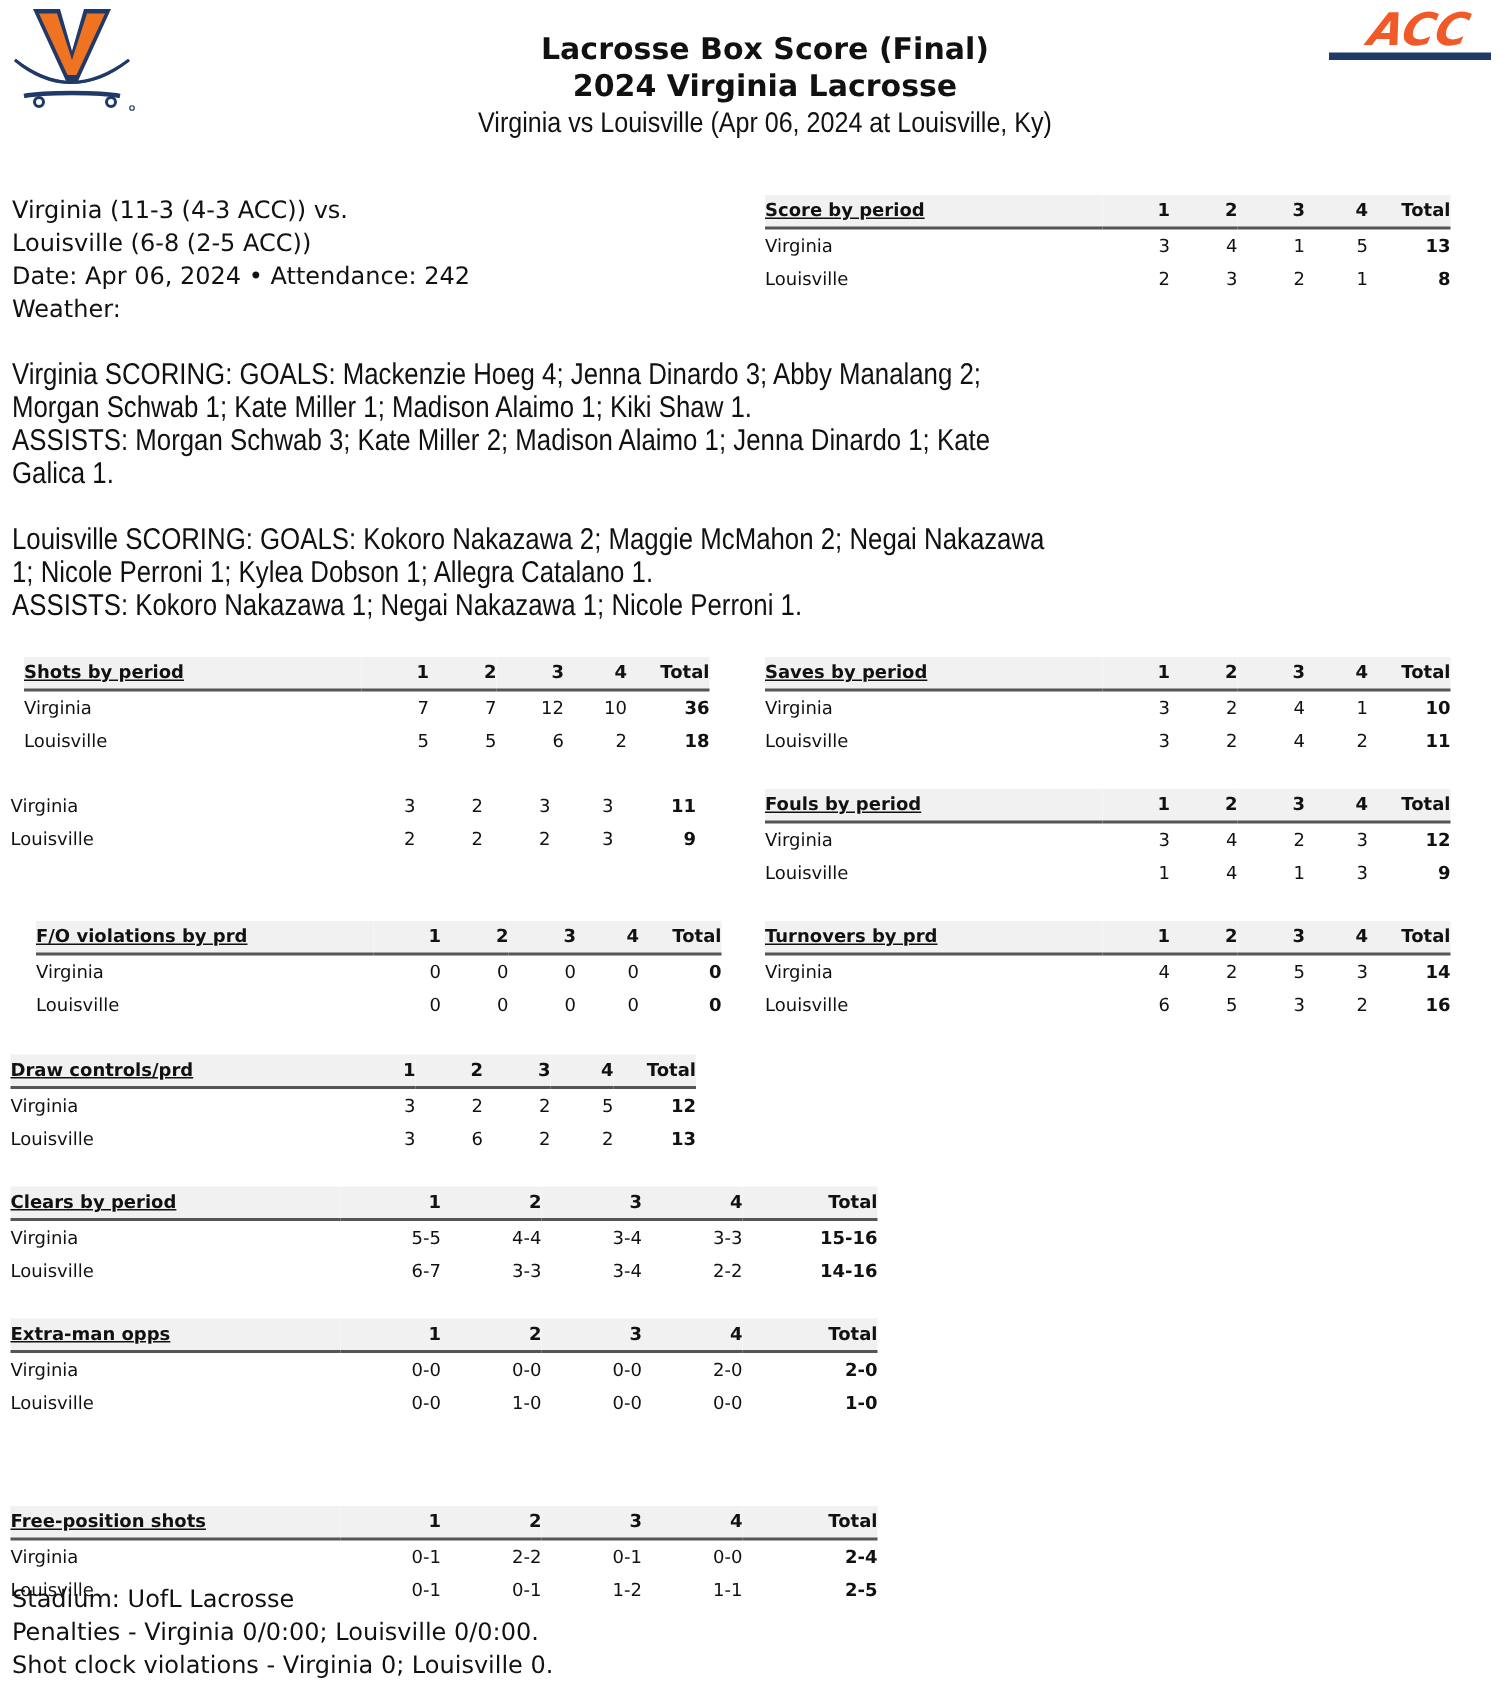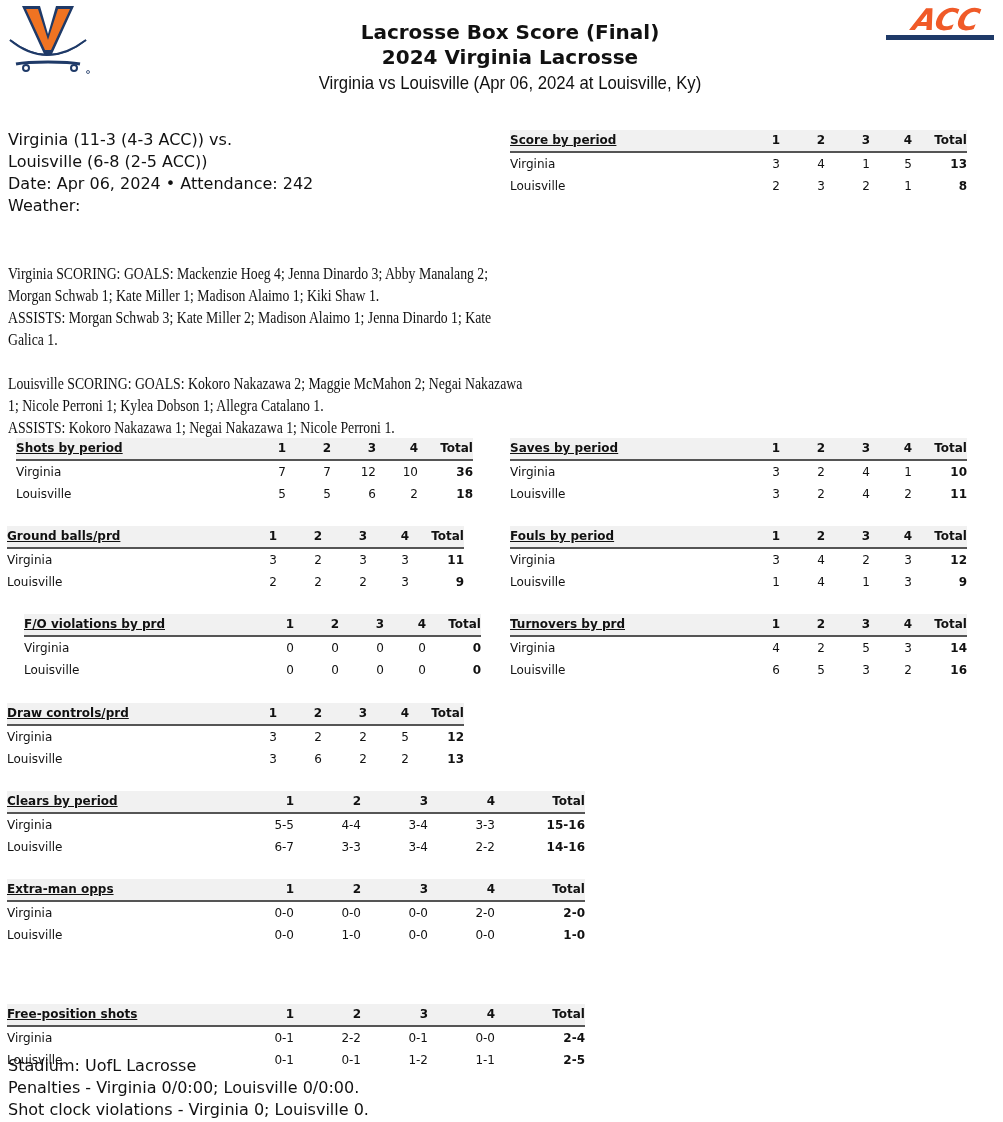--- a/index.html
+++ b/index.html
@@ -13,21 +13,21 @@
   .title1, .title2 {
     font-family: "DejaVu Sans", sans-serif; font-weight: bold; font-size: 20px;
     line-height: 25px; color: #111;
   }
   .subtitle {
     font-family: "Liberation Sans", sans-serif; font-size: 19px; line-height: 26px;
     transform: scaleX(0.88); transform-origin: center; color: #111;
   }
   .info { position: absolute; left: 8px; top: 129px; line-height: 22px; font-size: 16px; }
   .narrow {
-    font-family: Liberation Serif, serif; font-size: 16px; line-height: 22px; margin-top: 24px;
+    font-family: Liberation Sans, sans-serif; font-size: 20px; line-height: 22px;
   }
   .scoring { position: absolute; left: 8px; width: 900px; }
   .scoring .line { white-space: nowrap; transform: scaleX(0.86); transform-origin: left; }
   table.stats { position: absolute; border-collapse: collapse; font-size: 12px; }
   table.stats th {
     background: #f1f1f1; font-weight: bold; padding: 0; height: 21px; line-height: 21px;
     border-bottom: 2px solid #555; text-align: right;
   }
   table.stats th.lbl { text-align: left; text-decoration: underline; }
   table.stats td { padding: 0; height: 22px; line-height: 22px; text-align: right; }
@@ -198,28 +198,20 @@
     <colgroup>
       <col class="c-lbl">
       <col class="c-n">
       <col class="c-n">
       <col class="c-n">
       <col class="c-n4">
       <col class="c-t">
     </colgroup>
     <tbody>
       <tr>
-        <th class="lbl">Ground balls/prd</th>
-        <th>1</th>
-        <th>2</th>
-        <th>3</th>
-        <th>4</th>
-        <th>Total</th>
-      </tr>
-      <tr>
         <td class="lbl">Virginia</td>
         <td>3</td>
         <td>2</td>
         <td>3</td>
         <td>3</td>
         <td class="tot">11</td>
       </tr>
       <tr>
         <td class="lbl">Louisville</td>
         <td>2</td>

